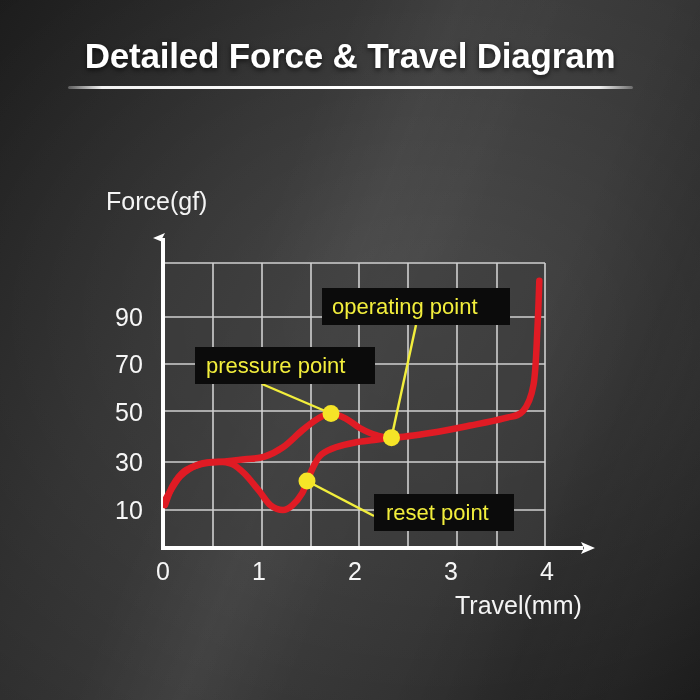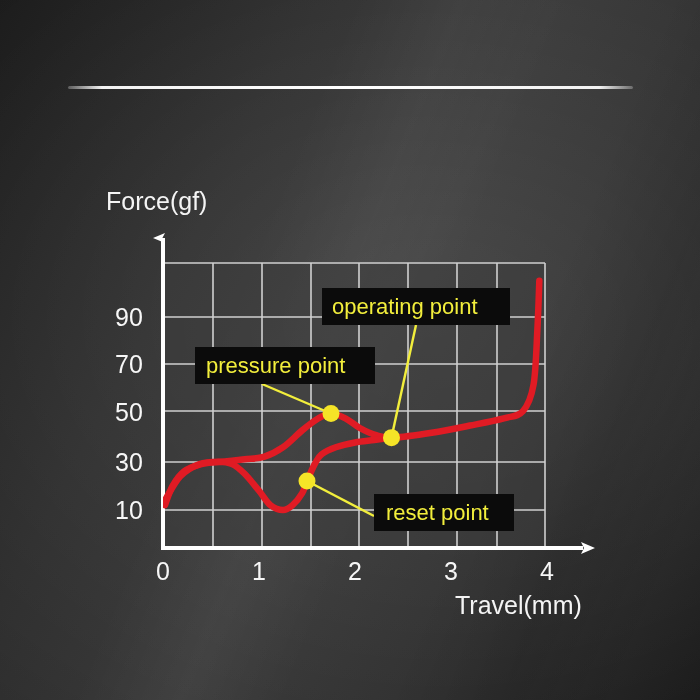--- a/index.html
+++ b/index.html
@@ -75,20 +75,23 @@
     font-family: "Liberation Sans", sans-serif;
     font-size: 22px;
   }
 </style>
 </head>
 <body>
 
 <div id="stage">
   <div id="sheen"></div>
 
+  <div id="title-wrap">
+    <div id="title">Detailed Force &amp; Travel Diagram</div>
+  </div>
   <div id="title-rule"></div>
 
   <svg id="chart-svg" width="700" height="700" viewBox="0 0 700 700">
     <defs>
       <marker id="arrowup" markerWidth="14" markerHeight="14" refX="5" refY="10" orient="auto" markerUnits="userSpaceOnUse">
         <path d="M5,0 L10,12 L5,9.4 L0,12 Z" fill="#ffffff"></path>
       </marker>
       <marker id="arrowright" markerWidth="16" markerHeight="14" refX="2" refY="7" orient="auto" markerUnits="userSpaceOnUse">
         <path d="M0,1 L14,7 L0,13 L3,7 Z" fill="#ffffff"></path>
       </marker>

